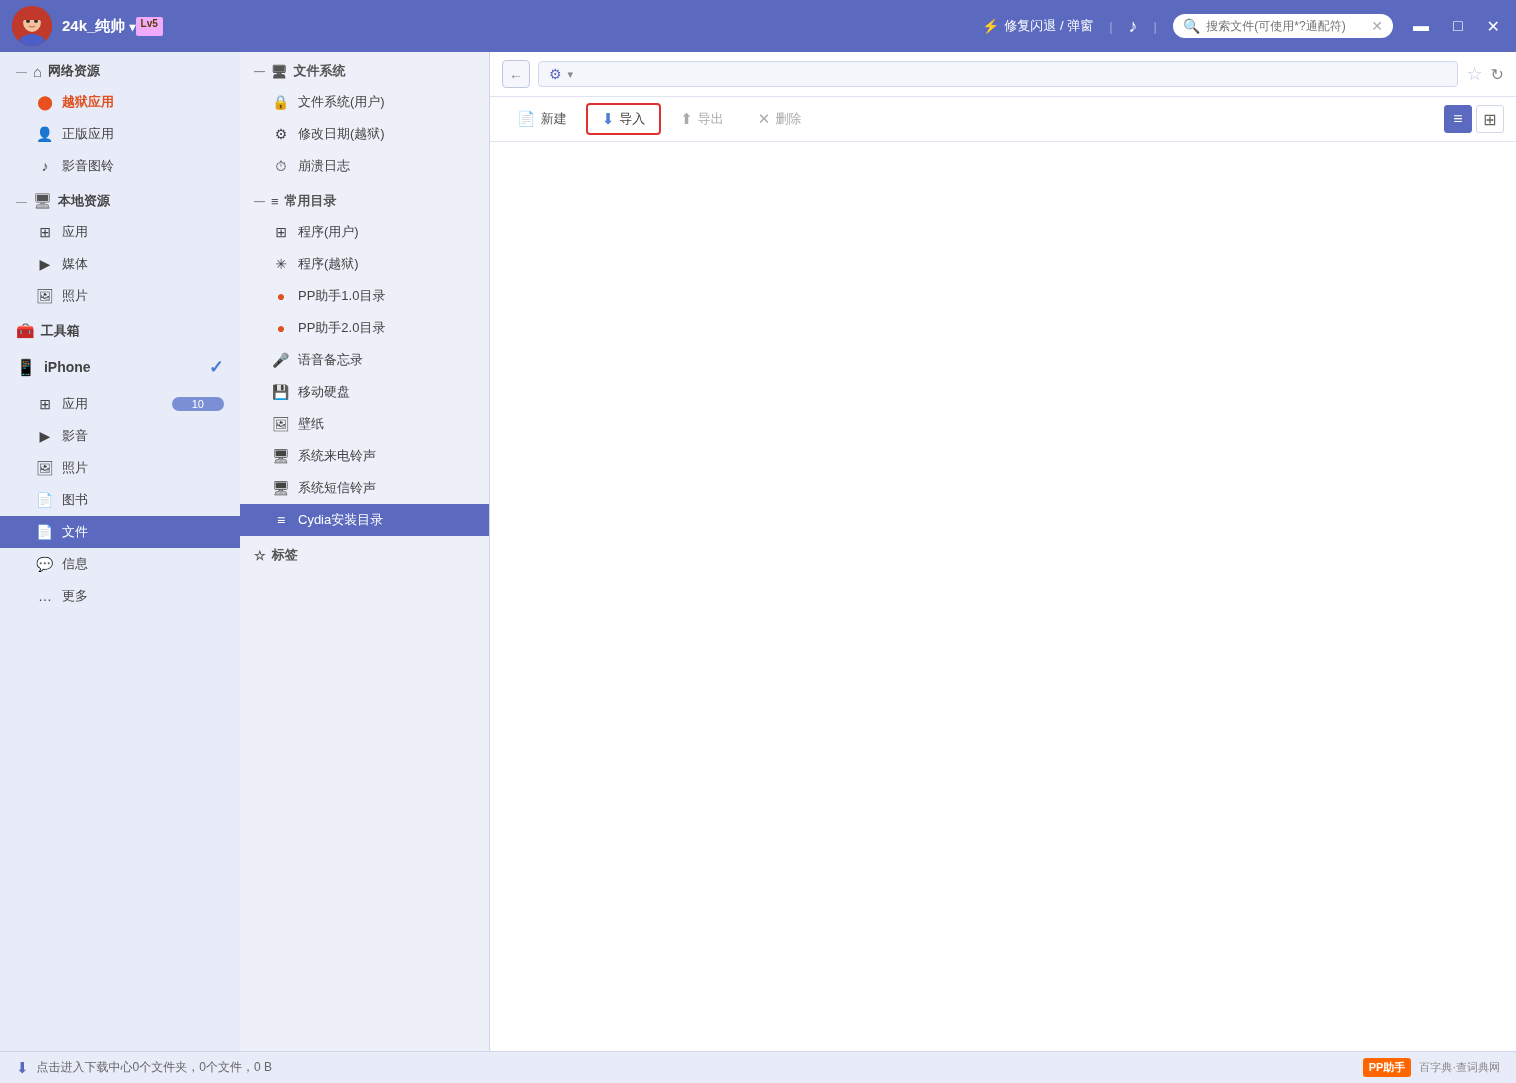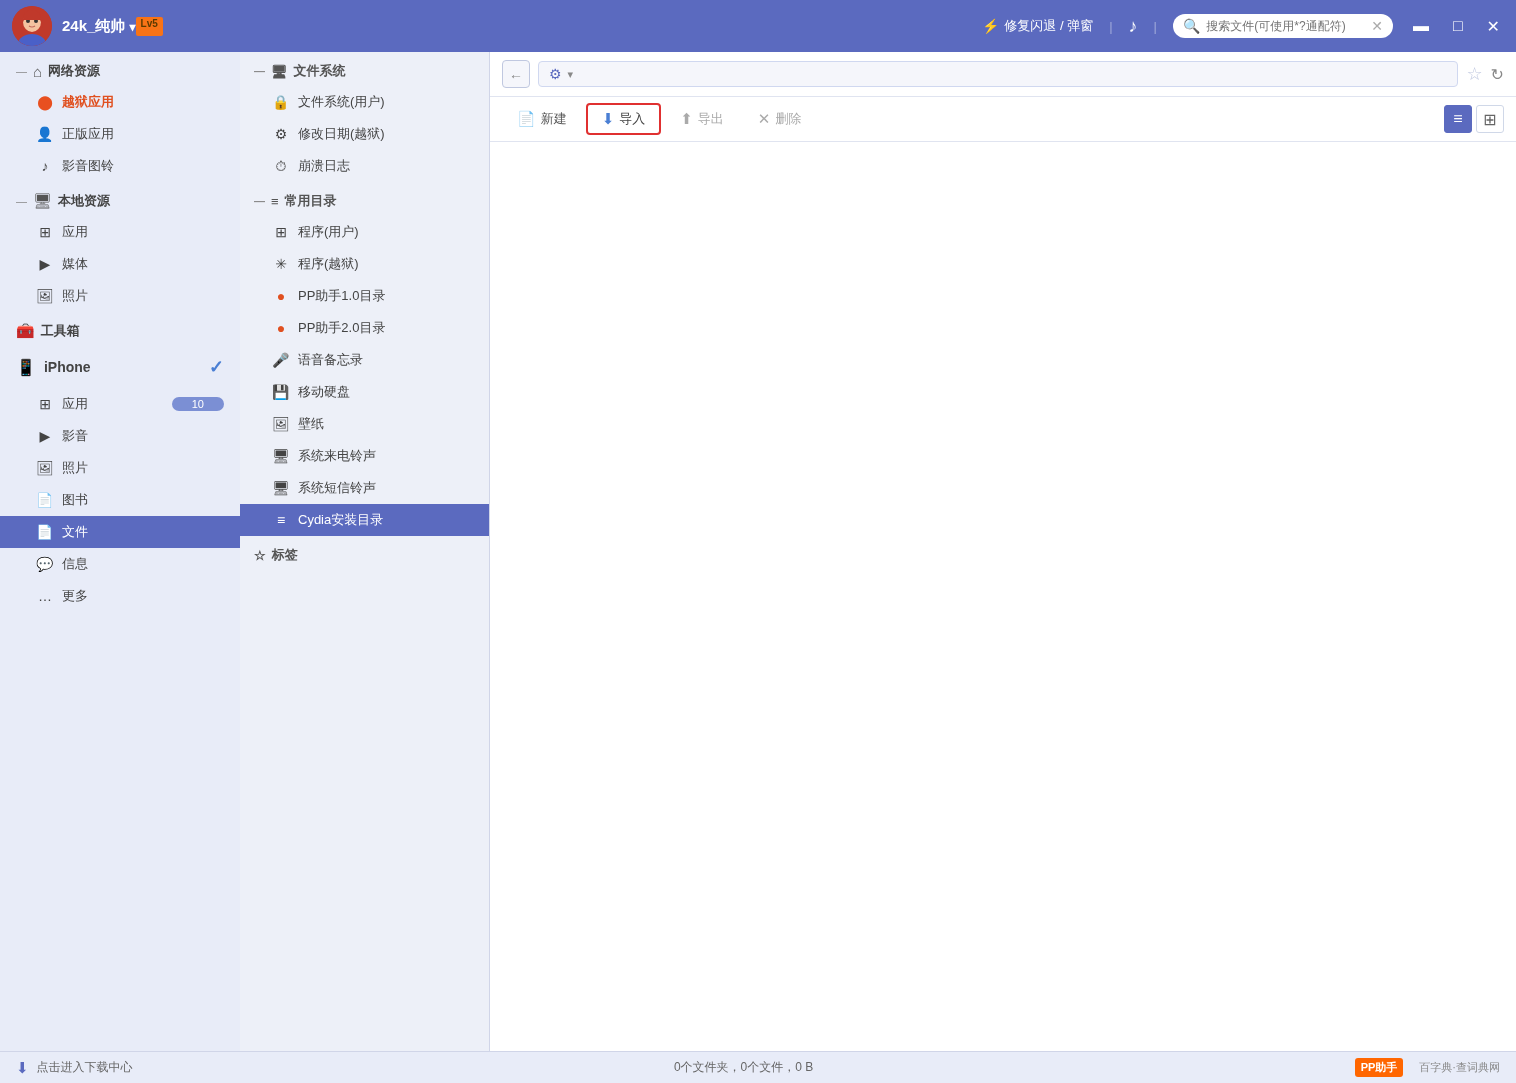--- a/index.html
+++ b/index.html
@@ -34,21 +34,21 @@
       overflow: hidden;
       flex-shrink: 0;
       display: flex;
       align-items: center;
       justify-content: center;
     }
     #avatar svg { width: 40px; height: 40px; }
     #user-info { display: flex; flex-direction: row; }
     #username { color: white; font-size: 15px; font-weight: bold; }
     #level-badge {
-      background: #f97316;
+      background: #f0abfc;
       color: #5b3a00;
       font-size: 10px;
       font-weight: bold;
       padding: 1px 5px;
       border-radius: 2px;
       width: fit-content;
     }
     #titlebar-right {
       display: flex;
       align-items: center;
@@ -299,25 +299,25 @@
     }
     #statusbar-left {
       display: flex;
       align-items: center;
       gap: 8px;
       color: #666;
       font-size: 12px;
       cursor: pointer;
     }
     #statusbar-left .dl-icon { color: #5b6abf; font-size: 15px; }
-    #statusbar-center { color: #666; font-size: 12px; flex: 1; text-align: center; }
+    #statusbar-center { color: #666; font-size: 12px; flex: 1; text-align: left; }
     #statusbar-right {
       display: flex;
       align-items: center;
-      gap: 16px;
+      gap: 8px;
       text-align: right;
     }
     #pp-logo {
       background: #ff6600;
       color: white;
       font-size: 11px;
       font-weight: bold;
       padding: 2px 6px;
       border-radius: 3px;
     }

